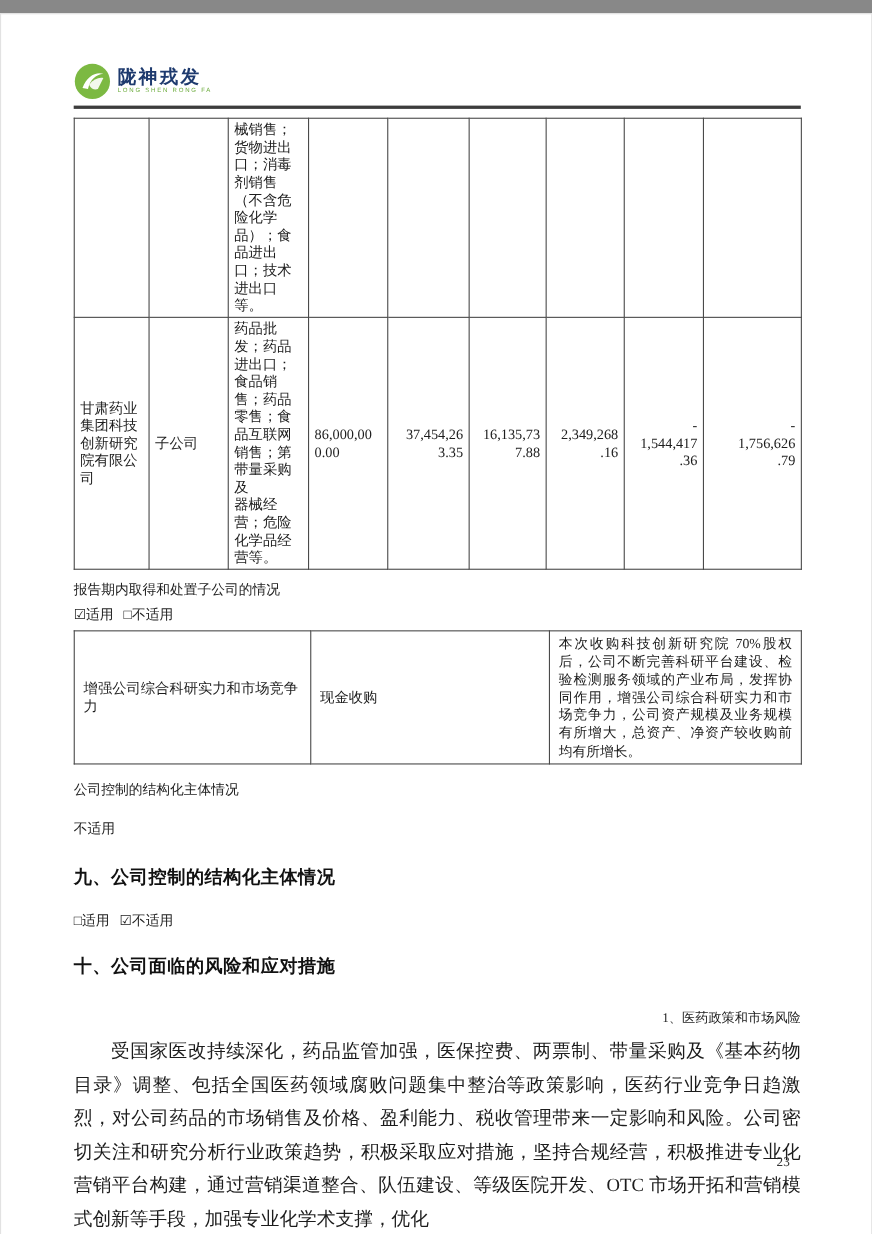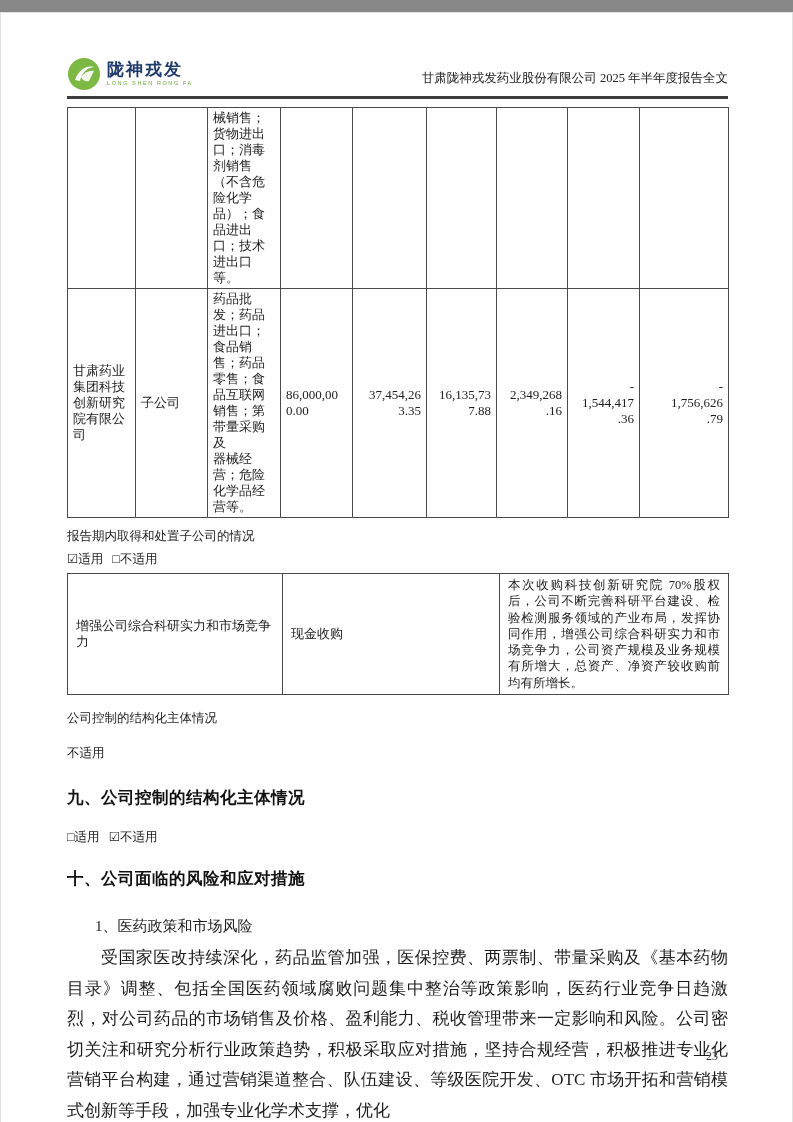--- a/index.html
+++ b/index.html
@@ -40,21 +40,21 @@
   .t2{margin-top:6px;}
   .t2 th{background:#d9d9d9;font-weight:normal;text-align:center;height:24px;font-size:12.5px;}
   .t2 .body-row{height:112px;}
   .t2 .c1{padding:3px 8px;}
   .t2 .c2{padding:3px 8px;}
   .t2 .c3{padding:3px 8px;text-align:justify;line-height:16.3px;font-size:12.5px;}
   
   h2{font-family:"Liberation Sans","DejaVu Sans",sans-serif;font-weight:bold;
      font-size:16.5px;color:#111;margin:26px 0 0 0;letter-spacing:0.5px;}
   .h2b{margin-top:23px;}
-  .risk-title{font-size:15px;margin:27px 0 0 0;padding-left:28px;}
+  .risk-title{font-size:12px;margin:27px 0 0 0;padding-left:28px;text-align:right;}
   .risk-text{font-size:17px;line-height:30.5px;margin:7px 0 0 0;
      text-align:justify;text-indent:2em;}
   .page-num{position:absolute;top:1036px;right:74px;font-size:12px;color:#333;}
 </style>
 </head>
 <body>
 
 <div class="page">
   <div class="content">
 
@@ -63,21 +63,20 @@
         <svg width="34" height="34" viewBox="0 0 34 34">
           <circle cx="17" cy="17" r="16" fill="#7cb942"></circle>
           <path d="M8 23 C12 12, 20 8, 27 10 C20 11, 15 15, 13 24 Z" fill="#ffffff"></path>
           <path d="M14 20 C18 15, 23 13, 27 14 L22 24 C19 25, 16 24, 14 20 Z" fill="#ffffff" opacity="0.9"></path>
         </svg>
         <div class="logo-text">
           <div class="brand-cn">陇神戎发</div>
           <div class="brand-en">LONG SHEN RONG FA</div>
         </div>
       </div>
-      <div class="doc-title">甘肃陇神戎发药业股份有限公司 2025 年半年度报告全文</div>
     </div>
 
     <table class="t1">
       <colgroup>
         <col style="width:68px">
           <col style="width:72px">
           <col style="width:73px">
         <col style="width:72px">
           <col style="width:74px">
           <col style="width:70px">

